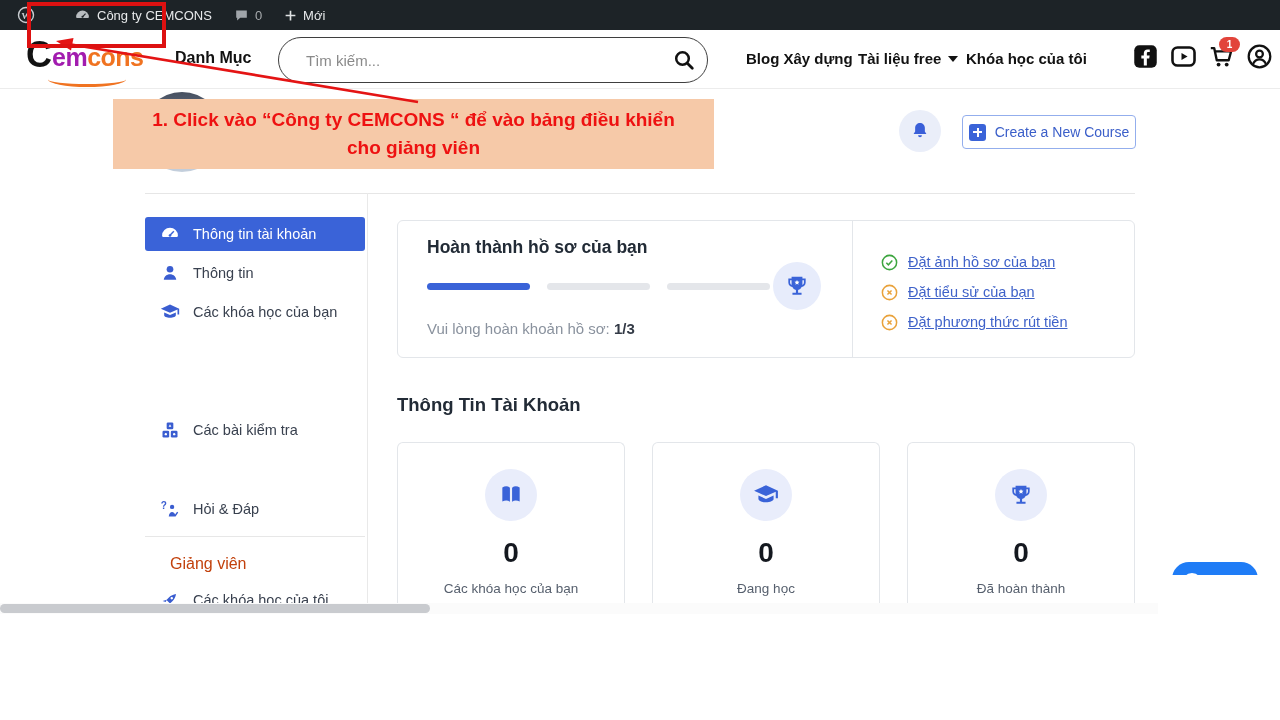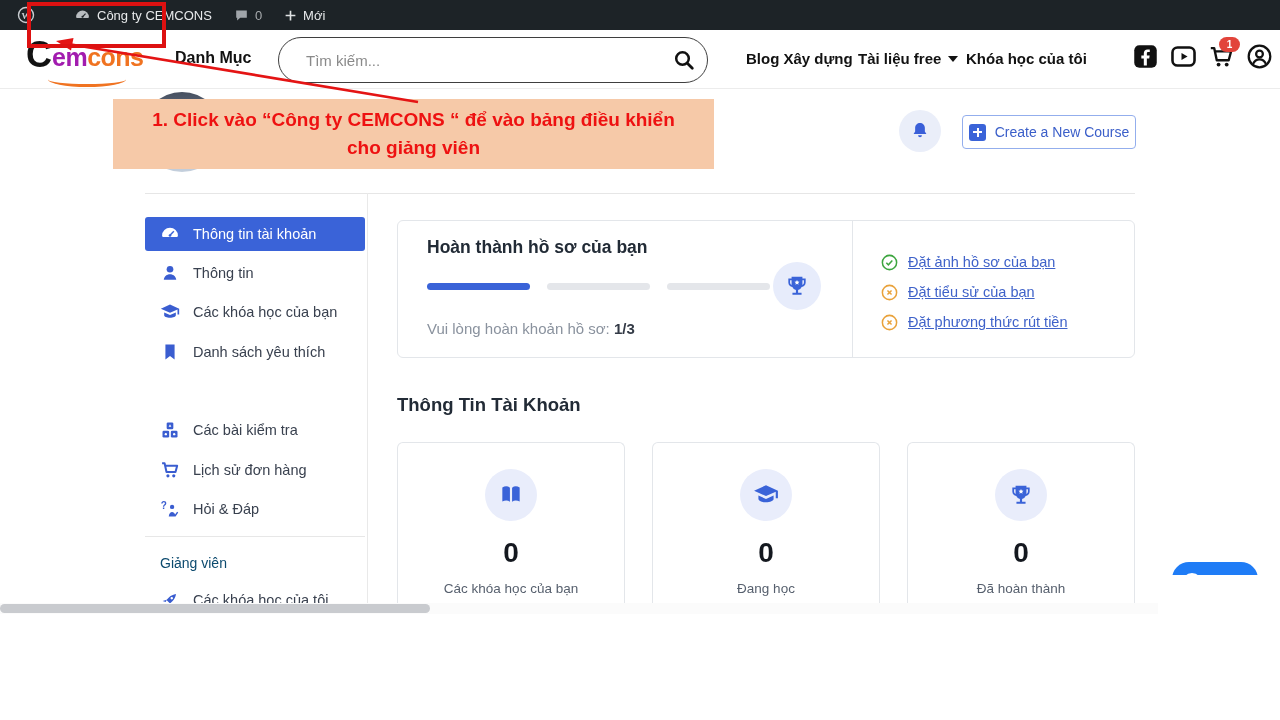--- a/index.html
+++ b/index.html
@@ -62,21 +62,21 @@
   .createbtn .plus:before,.createbtn .plus:after{content:"";position:absolute;background:#fff;}
   .createbtn .plus:before{left:8px;top:4px;width:2px;height:9px;}
   .createbtn .plus:after{left:4.5px;top:7.5px;width:9px;height:2px;}
   .createbtn .lbl{font-size:14px;color:#3a5ec9;}
 
   
   .sideitem{left:145px;width:220px;height:34px;display:flex;align-items:center;gap:13px;padding-left:15px;
             box-sizing:border-box;color:#39414f;font-size:14.5px;cursor:pointer;}
   .sideitem .ic{width:20px;height:20px;flex:none;}
   .sideitem.active{background:#3a63d8;border-radius:3px;color:#fff;}
-  .sidesection{left:160px;top:555px;font-size:14px;color:#0c4a6e;}
+  .sidesection{left:170px;top:555px;font-size:16px;color:#c2410c;}
   .sidediv{left:145px;top:536px;width:220px;height:1px;background:#e7e7e7;}
 
   
   .card{border:1px solid #e3e6ea;border-radius:6px;background:#fff;box-sizing:border-box;}
   .profilecard{left:397px;top:220px;width:738px;height:138px;}
   .pc-title{left:427px;top:237px;font-size:17.5px;font-weight:700;color:#222b36;}
   .pseg{top:283px;width:103px;height:7px;border-radius:4px;background:#e4e6ea;}
   .pseg.fill{background:#3a63d8;}
   .trophycircle{left:773px;top:262px;width:48px;height:48px;border-radius:50%;background:#e7ecfb;
                 display:flex;align-items:center;justify-content:center;}
@@ -231,44 +231,30 @@
       </svg>
     <span>Thông tin</span>
   </div>
   <div class="abs sideitem" style="top:295px;">
     <svg class="ic" viewBox="0 0 24 24">
         <path d="M12 3L1 8l11 5 9-4.1V15h2V8z" fill="#3a5dd0"></path>
         <path d="M5 12.5v3.3c0 1.7 3.1 3 7 3s7-1.3 7-3v-3.3l-7 3.2z" fill="#3a5dd0"></path>
       </svg>
     <span>Các khóa học của bạn</span>
   </div>
-  <div class="abs sideitem" style="top:335px;">
-    <svg class="ic" viewBox="0 0 24 24">
-        <path d="M6.5 3h11v18l-5.5-4.2L6.5 21z" fill="#3a5dd0"></path>
-      </svg>
-    <span>Danh sách yêu thích</span>
-  </div>
   <div class="abs sideitem" style="top:413px;">
     <svg class="ic" viewBox="0 0 24 24">
         <rect x="8" y="3" width="8" height="8" rx="1.5" fill="#3a5dd0"></rect>
         <rect x="3" y="13" width="8" height="8" rx="1.5" fill="#3a5dd0"></rect>
         <rect x="13" y="13" width="8" height="8" rx="1.5" fill="#3a5dd0"></rect>
         <path d="M12 5.2l1.6 2.8h-3.2z" fill="#fff"></path>
         <circle cx="7" cy="17" r="1.4" fill="#fff"></circle>
         <circle cx="17" cy="17" r="1.4" fill="#fff"></circle>
       </svg>
     <span>Các bài kiểm tra</span>
-  </div>
-  <div class="abs sideitem" style="top:453px;">
-    <svg class="ic" viewBox="0 0 24 24">
-        <path d="M2.5 4h3l2.3 10.5h10.8l2-7.5H6.3" fill="none" stroke="#3a5dd0" stroke-width="2.4" stroke-linejoin="round"></path>
-        <circle cx="9.5" cy="19" r="1.9" fill="#3a5dd0"></circle>
-        <circle cx="16.5" cy="19" r="1.9" fill="#3a5dd0"></circle>
-      </svg>
-    <span>Lịch sử đơn hàng</span>
   </div>
   <div class="abs sideitem" style="top:492px;">
     <svg class="ic" viewBox="0 0 24 24">
         <text x="1" y="12" font-size="12" font-weight="bold" fill="#3a5dd0" font-family="Liberation Sans,sans-serif">?</text>
         <circle cx="14.5" cy="9.5" r="2.6" fill="#3a5dd0"></circle>
         <path d="M10.5 21c.4-3.4 1.9-5.4 4-5.4 1.6 0 3 1.1 3.6 3l2.4-3.3 1.4 1-3.2 4.7z" fill="#3a5dd0"></path>
       </svg>
     <span>Hỏi &amp; Đáp</span>
   </div>
 

